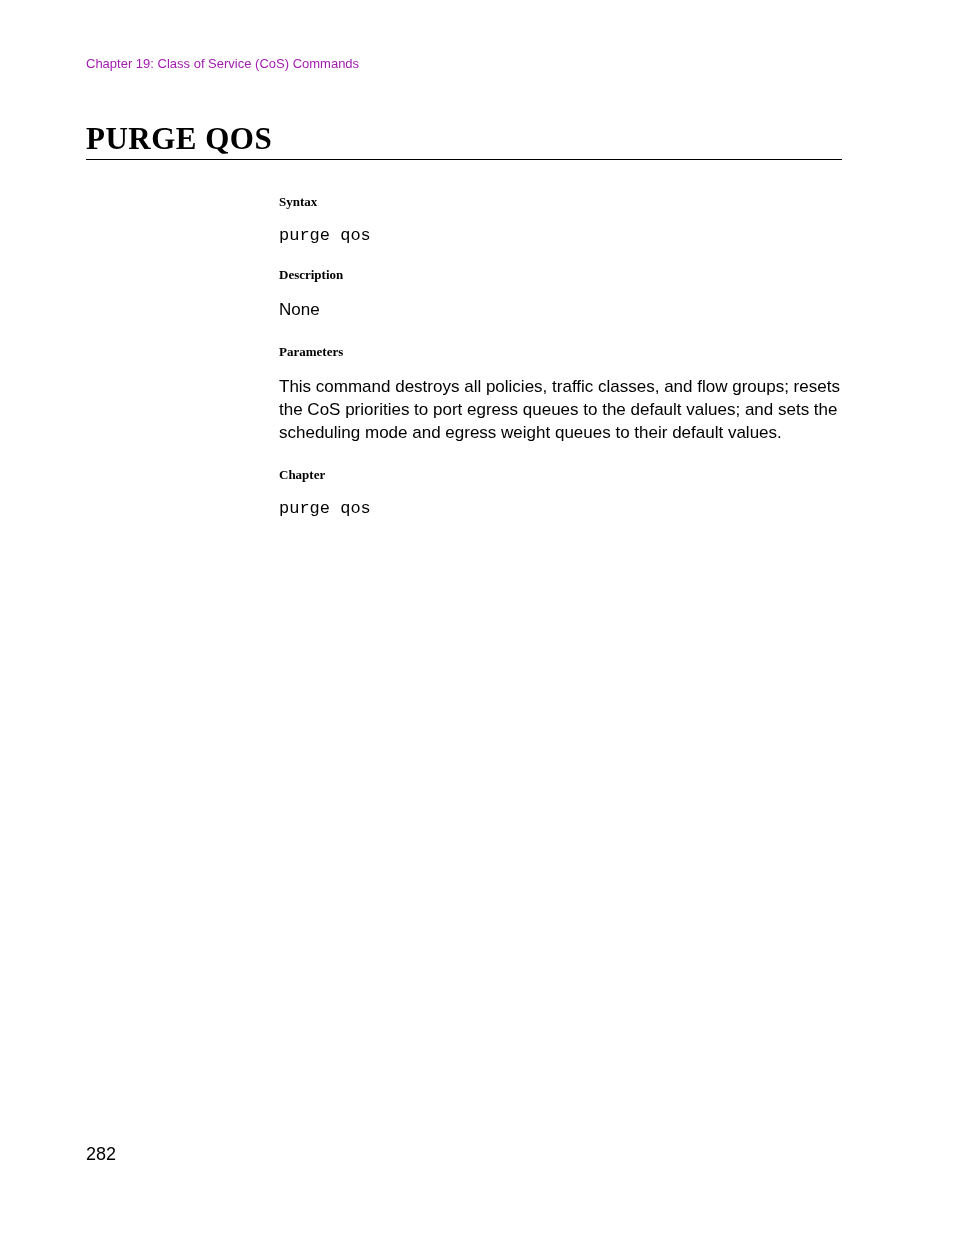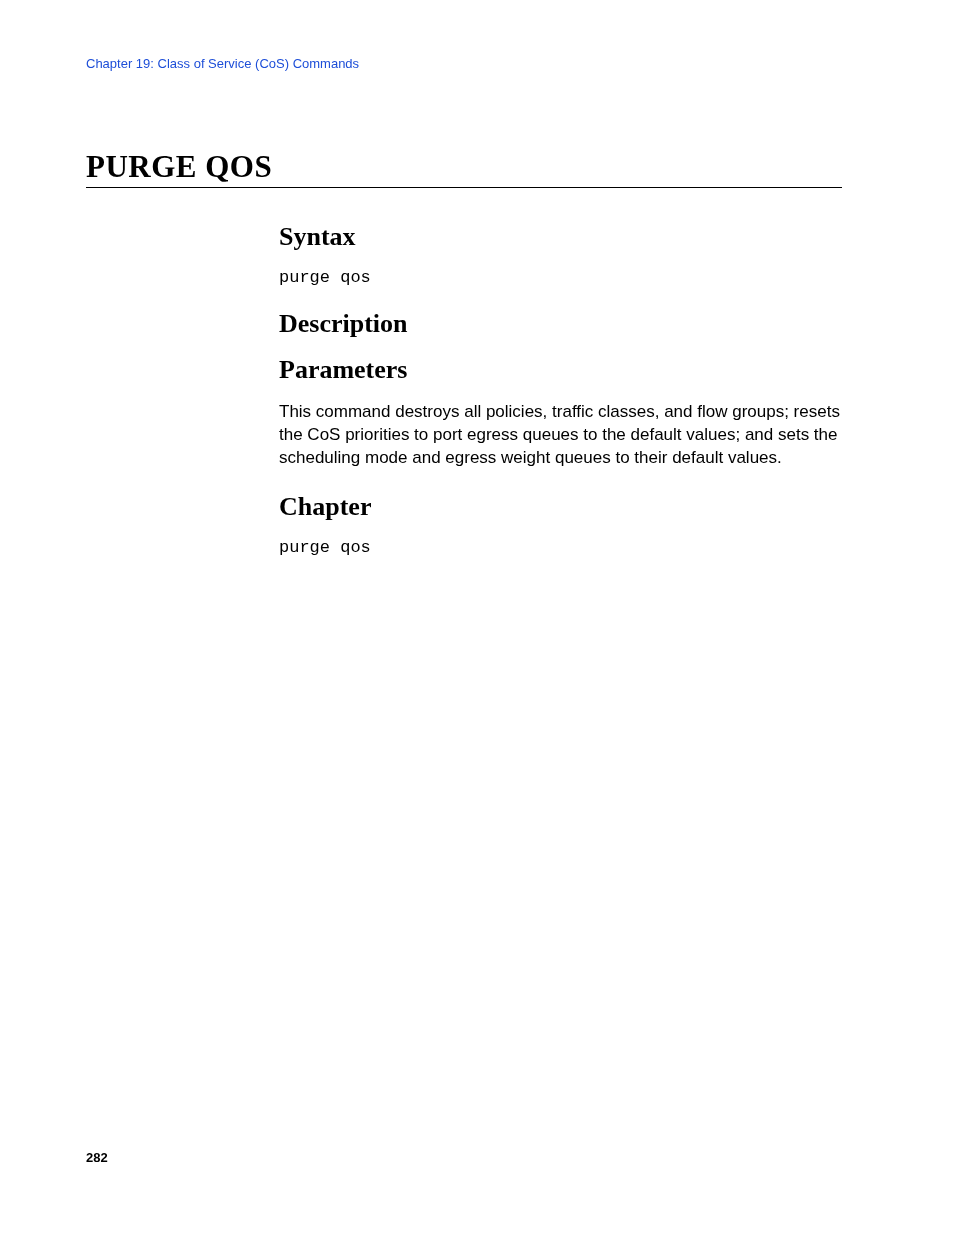--- a/index.html
+++ b/index.html
@@ -13,75 +13,75 @@
   }
   .page {
     position: relative;
     width: 954px;
     height: 1235px;
     box-sizing: border-box;
     padding: 56px 112px 50px 86px;
   }
   .running-header {
     font-size: 13px;
-    color: #1d4ed8;
-    margin-bottom: 78px;
+    color: #a21caf;
+    margin-bottom: 50px;
   }
   .h1 {
     font-family: "Times New Roman", Times, serif;
     font-size: 31px;
     font-weight: bold;
     letter-spacing: 0.5px;
     border-bottom: 1px solid #000;
     padding-bottom: 2px;
     margin: 0 0 34px 0;
   }
   .content {
     margin-left: 193px;
     max-width: 565px;
   }
   .h2 {
     font-family: "Times New Roman", Times, serif;
-    font-size: 26px;
+    font-size: 13px;
     font-weight: bold;
     margin: 0 0 16px 0;
   }
   .mono {
     font-family: "Courier New", Courier, monospace;
     font-size: 17px;
     margin: 0 0 22px 0;
   }
   .body-text {
     font-size: 17px;
     line-height: 1.35;
     margin: 0 0 22px 0;
   }
   .page-number {
     position: absolute;
     left: 86px;
     bottom: 70px;
-    font-size: 13px;
-    font-weight: bold;
+    font-size: 18px;
   }
 </style>
 </head>
 <body>
 
 <div class="page">
 
   <div class="running-header">Chapter 19: Class of Service (CoS) Commands</div>
 
   <h1 class="h1">PURGE QOS</h1>
 
   <div class="content">
 
     <div class="h2">Syntax</div>
     <div class="mono">purge qos</div>
 
     <div class="h2">Description</div>
+    <div class="body-text">None</div>
 
     <div class="h2">Parameters</div>
     <div class="body-text">This command destroys all policies, traffic classes, and flow groups; resets the CoS priorities to port egress queues to the default values; and sets the scheduling mode and egress weight queues to their default values.</div>
 
     <div class="h2">Chapter</div>
     <div class="mono">purge qos</div>
 
   </div>
 
   <div class="page-number">282</div>

